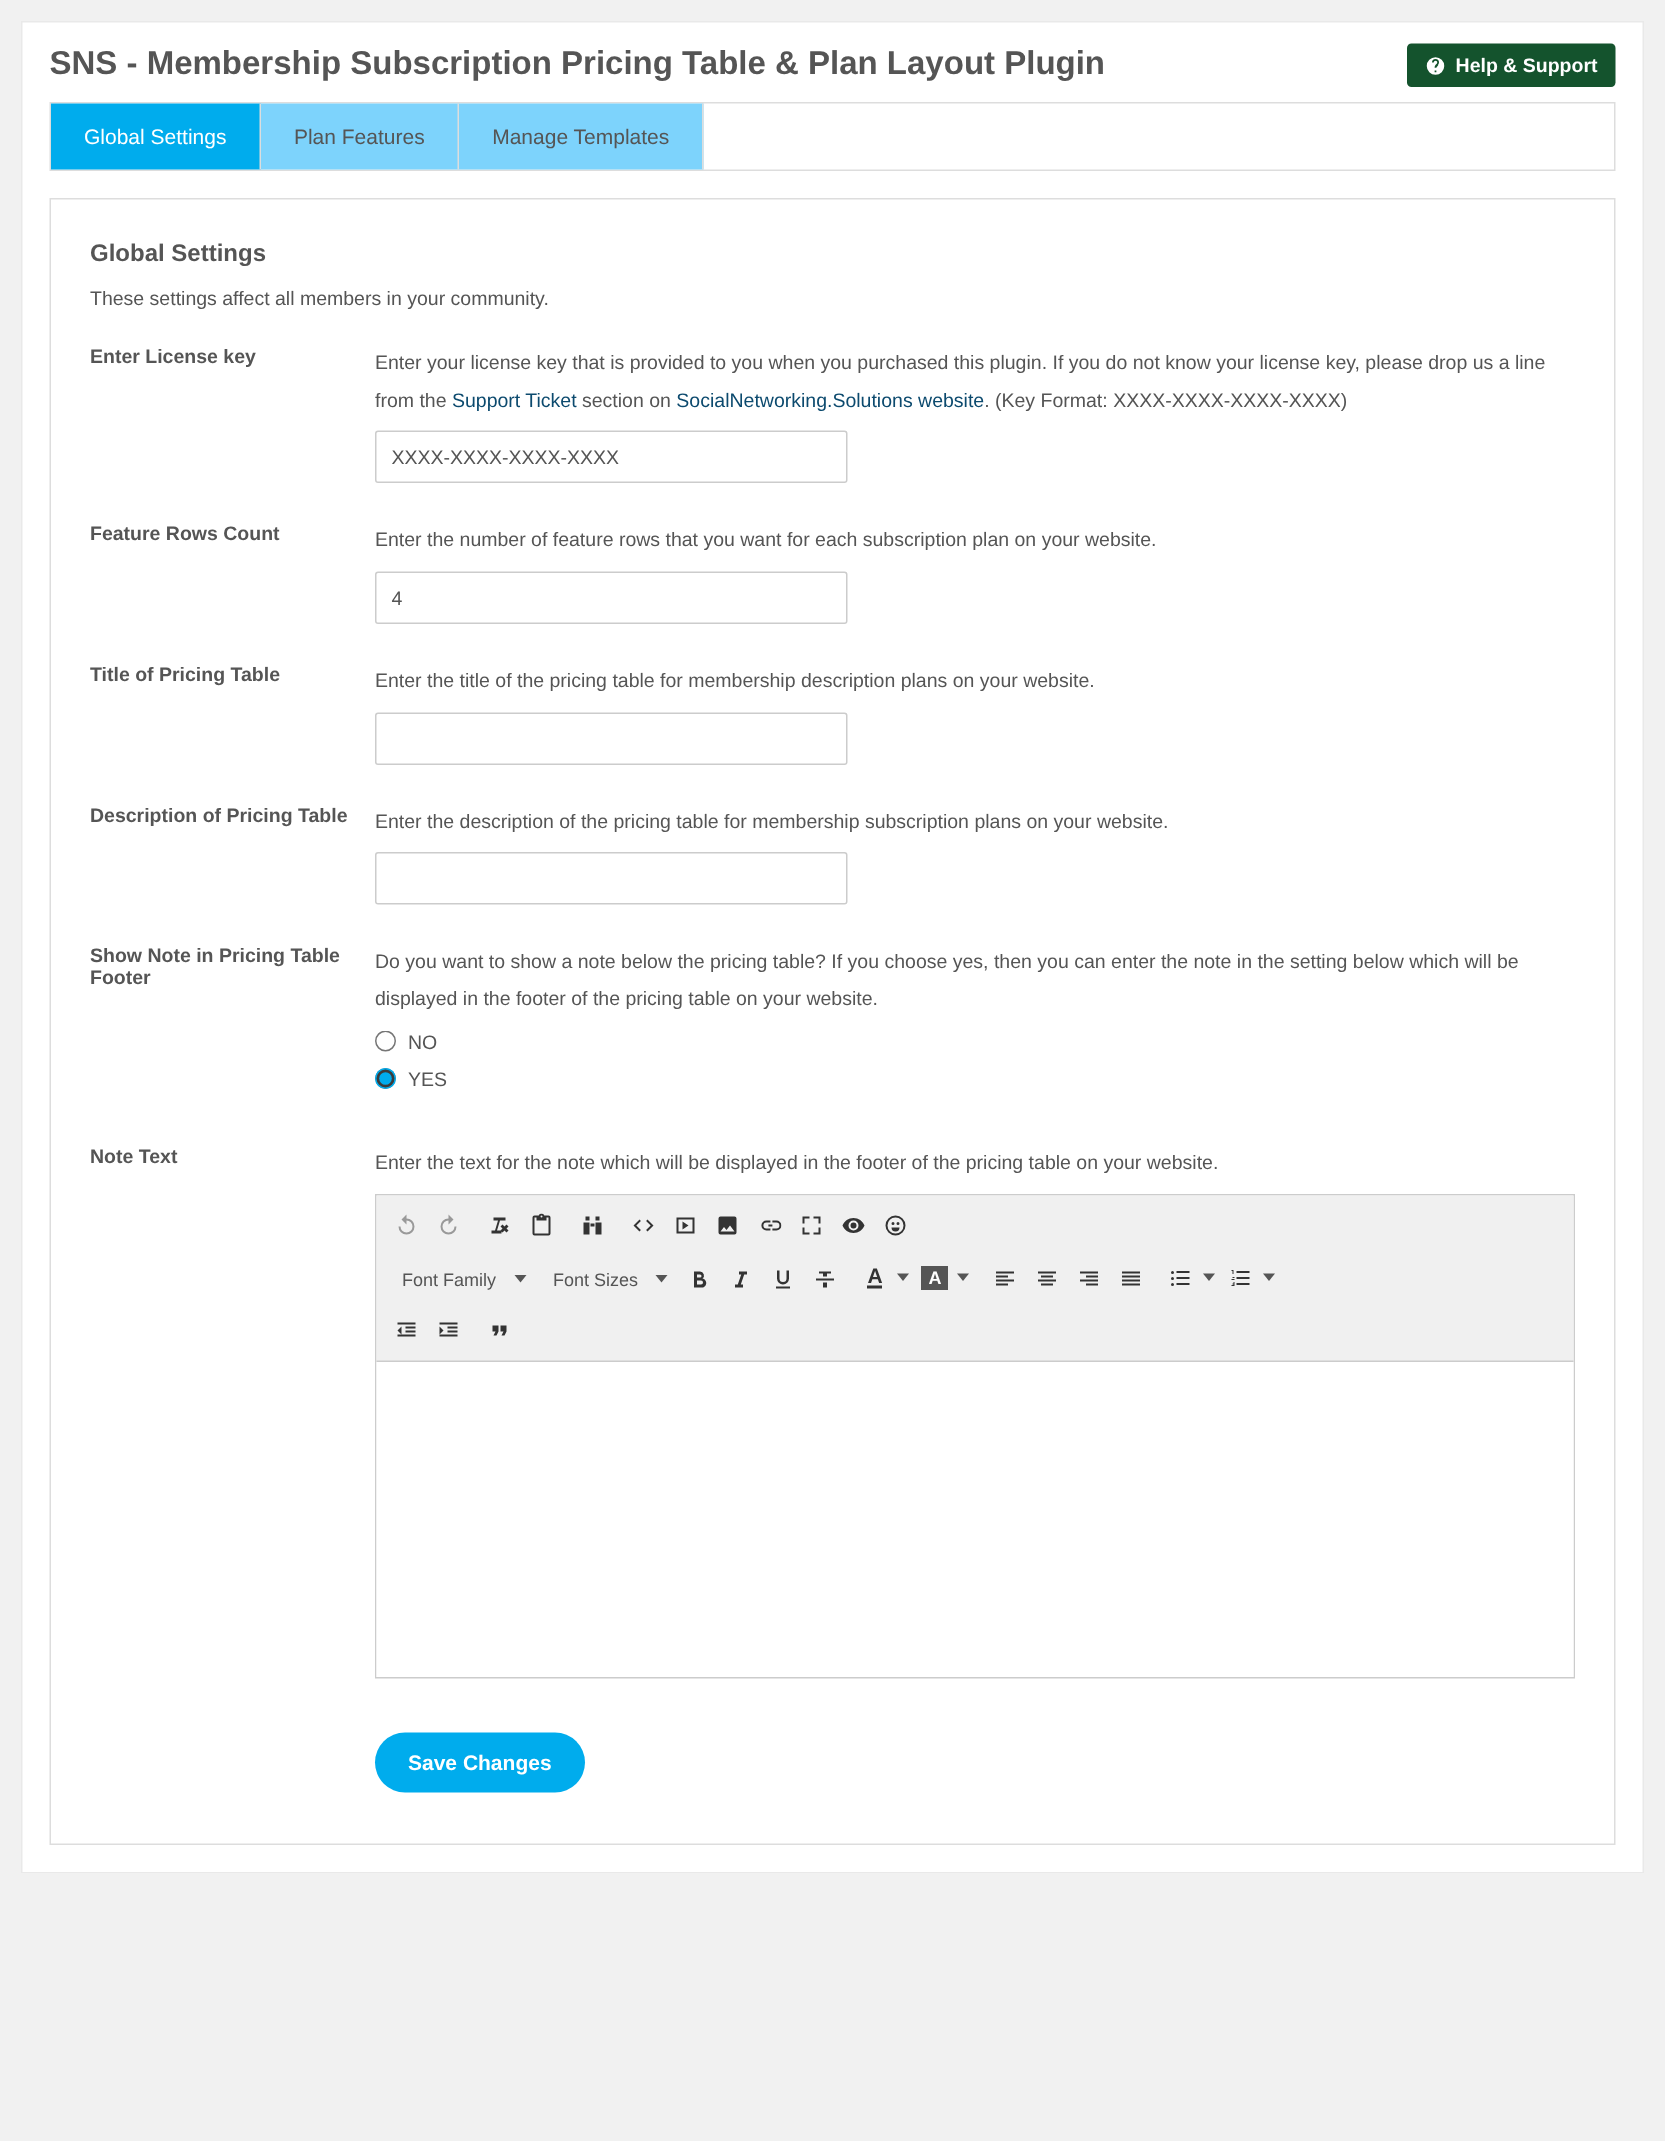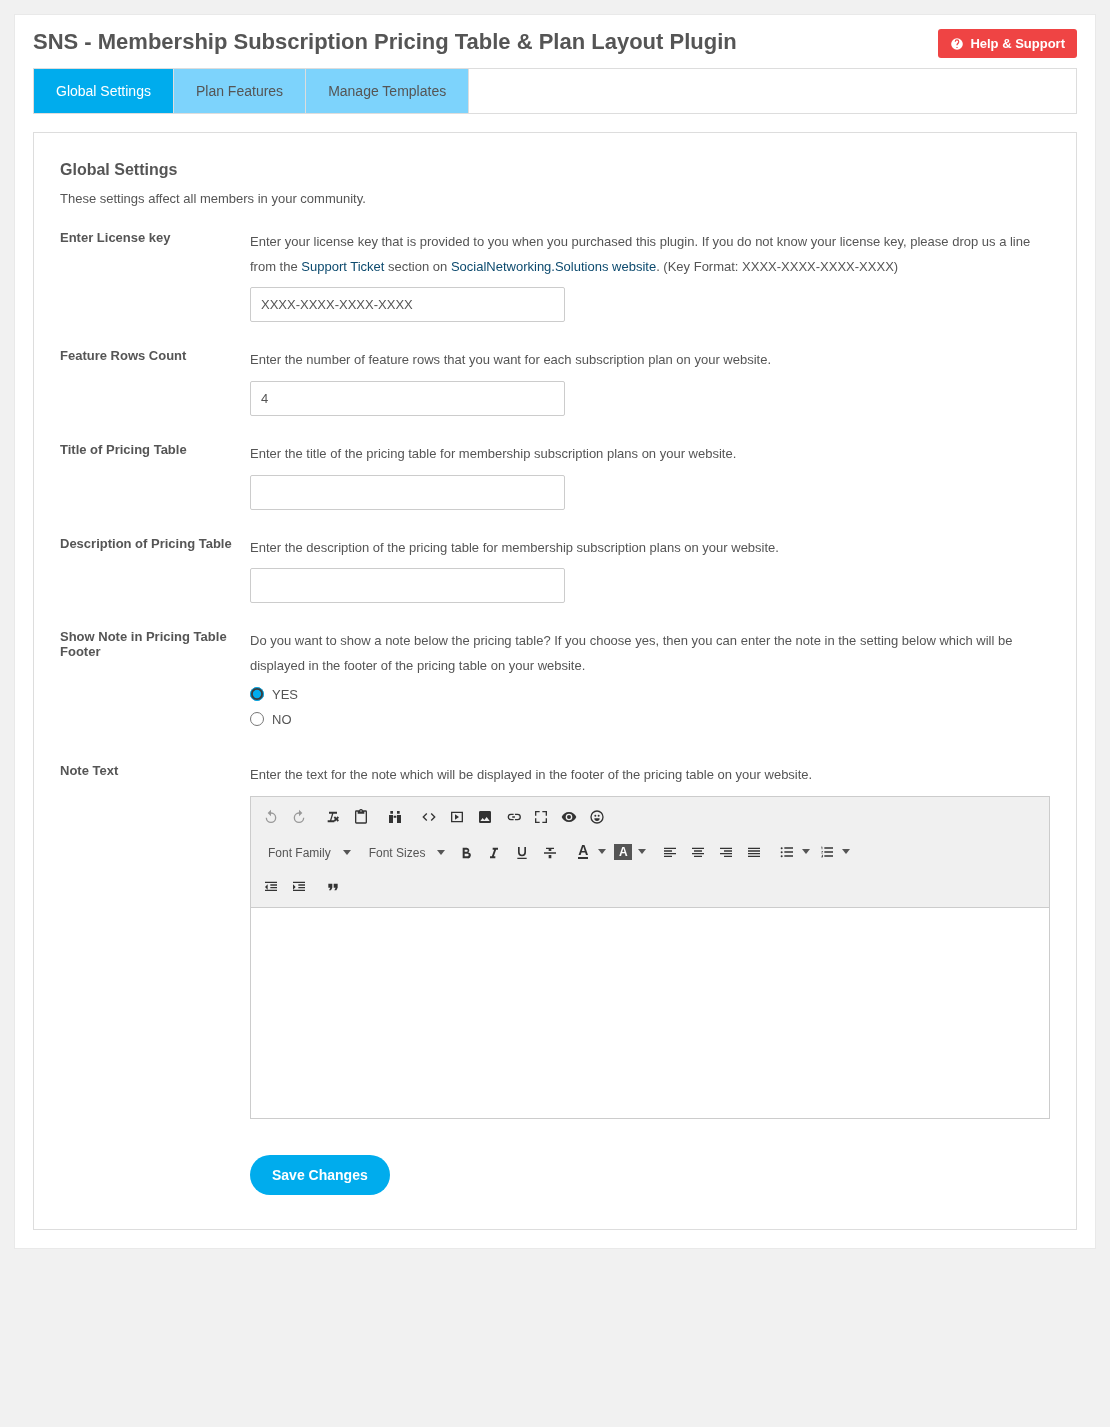--- a/index.html
+++ b/index.html
@@ -19,21 +19,21 @@
     justify-content: space-between;
     align-items: flex-start;
     padding: 14px 18px 10px 18px;
   }
   .header h1 {
     font-size: 22px;
     font-weight: bold;
     color: #555;
   }
   .help-btn {
-    background: #ef4444;
+    background: #14532d;
     color: #fff;
     font-weight: bold;
     font-size: 13px;
     padding: 7px 12px;
     border-radius: 3px;
     border: none;
     cursor: pointer;
     display: inline-flex;
     align-items: center;
     gap: 6px;
@@ -248,44 +248,44 @@
       <div class="form-label">Feature Rows Count</div>
       <div class="form-control">
         <div class="form-desc">Enter the number of feature rows that you want for each subscription plan on your website.</div>
         <input type="text" value="4" style="">
       </div>
     </div>
 
     <div class="form-row">
       <div class="form-label">Title of Pricing Table</div>
       <div class="form-control">
-        <div class="form-desc">Enter the title of the pricing table for membership subscription plans on your website.</div>
+        <div class="form-desc">Enter the title of the pricing table for membership description plans on your website.</div>
         <input type="text" value="" style="">
       </div>
     </div>
 
     <div class="form-row">
       <div class="form-label">Description of Pricing Table</div>
       <div class="form-control">
         <div class="form-desc">Enter the description of the pricing table for membership subscription plans on your website.</div>
         <input type="text" value="" style="">
       </div>
     </div>
 
     <div class="form-row">
       <div class="form-label">Show Note in Pricing Table Footer</div>
       <div class="form-control">
         <div class="form-desc">Do you want to show a note below the pricing table? If you choose yes, then you can enter the note in the setting below which will be displayed in the footer of the pricing table on your website.</div>
+        <label class="radio-row">
+          <input type="radio" name="shownote" style="">
+          <span>NO</span>
+        </label>
         <label class="radio-row">
           <input type="radio" name="shownote" checked="" style="">
           <span>YES</span>
-        </label>
-        <label class="radio-row">
-          <input type="radio" name="shownote" style="">
-          <span>NO</span>
         </label>
       </div>
     </div>
 
     <div class="form-row">
       <div class="form-label">Note Text</div>
       <div class="form-control">
         <div class="form-desc">Enter the text for the note which will be displayed in the footer of the pricing table on your website.</div>
 
         <div class="editor">

